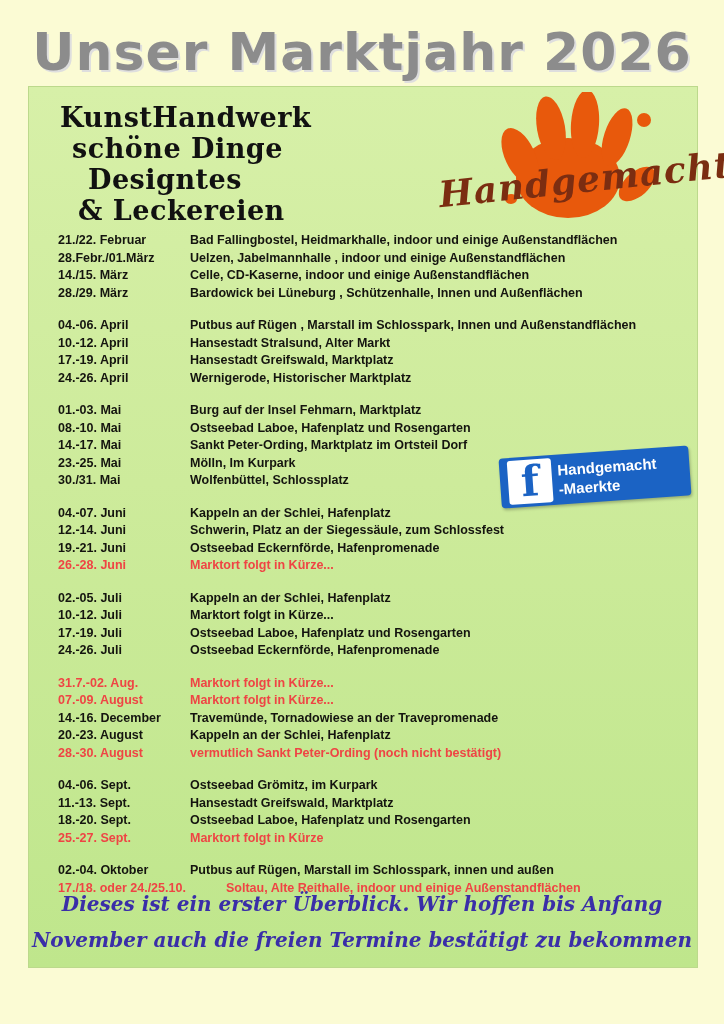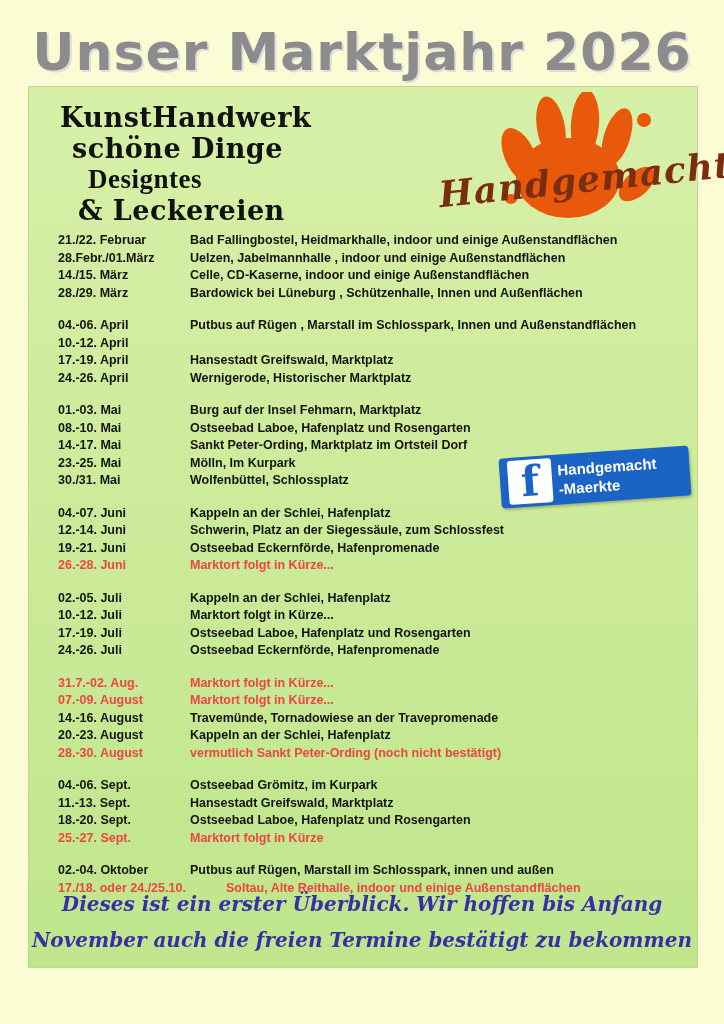--- a/index.html
+++ b/index.html
@@ -54,21 +54,21 @@
     color: #111;
   }
   .headlines div {
     font-weight: bold;
     font-size: 27px;
     line-height: 31px;
     letter-spacing: 0.5px;
     white-space: nowrap;
   }
   .hl2 { padding-left: 12px; }
-  .hl3 { padding-left: 28px; font-family: Liberation Serif, serif; }
+  .hl3 { padding-left: 28px; }
   .hl4 { padding-left: 18px; }
 
   
   .handprint {
     position: absolute;
     left: 448px;
     top: 92px;
     width: 240px;
     height: 130px;
   }
@@ -216,20 +216,21 @@
         <span class="date">28./29. März</span>
         <span class="place">Bardowick bei Lüneburg , Schützenhalle,  Innen und Außenflächen</span>
       </div>
       <div class="gap"></div>
       <div class="row">
         <span class="date">04.-06. April</span>
         <span class="place">Putbus auf Rügen , Marstall im Schlosspark, Innen und Außenstandflächen</span>
       </div>
       <div class="row">
         <span class="date">10.-12. April</span>
+        <span class="place">Hansestadt Stralsund, Alter Markt</span>
       </div>
       <div class="row">
         <span class="date">17.-19. April</span>
         <span class="place">Hansestadt Greifswald, Marktplatz</span>
       </div>
       <div class="row">
         <span class="date">24.-26. April</span>
         <span class="place">Wernigerode, Historischer Marktplatz</span>
       </div>
       <div class="gap"></div>
@@ -290,21 +291,21 @@
       <div class="gap"></div>
       <div class="row red">
         <span class="date">31.7.-02. Aug.</span>
         <span class="place">Marktort folgt in Kürze...</span>
       </div>
       <div class="row red">
         <span class="date">07.-09. August</span>
         <span class="place">Marktort folgt in Kürze...</span>
       </div>
       <div class="row">
-        <span class="date">14.-16. August</span>
+        <span class="date">14.-16. December</span>
         <span class="place">Travemünde, Tornadowiese an der Travepromenade</span>
       </div>
       <div class="row">
         <span class="date">20.-23. August</span>
         <span class="place">Kappeln an der Schlei, Hafenplatz</span>
       </div>
       <div class="row red">
         <span class="date">28.-30. August</span>
         <span class="place">vermutlich Sankt Peter-Ording (noch nicht bestätigt)</span>
       </div>

